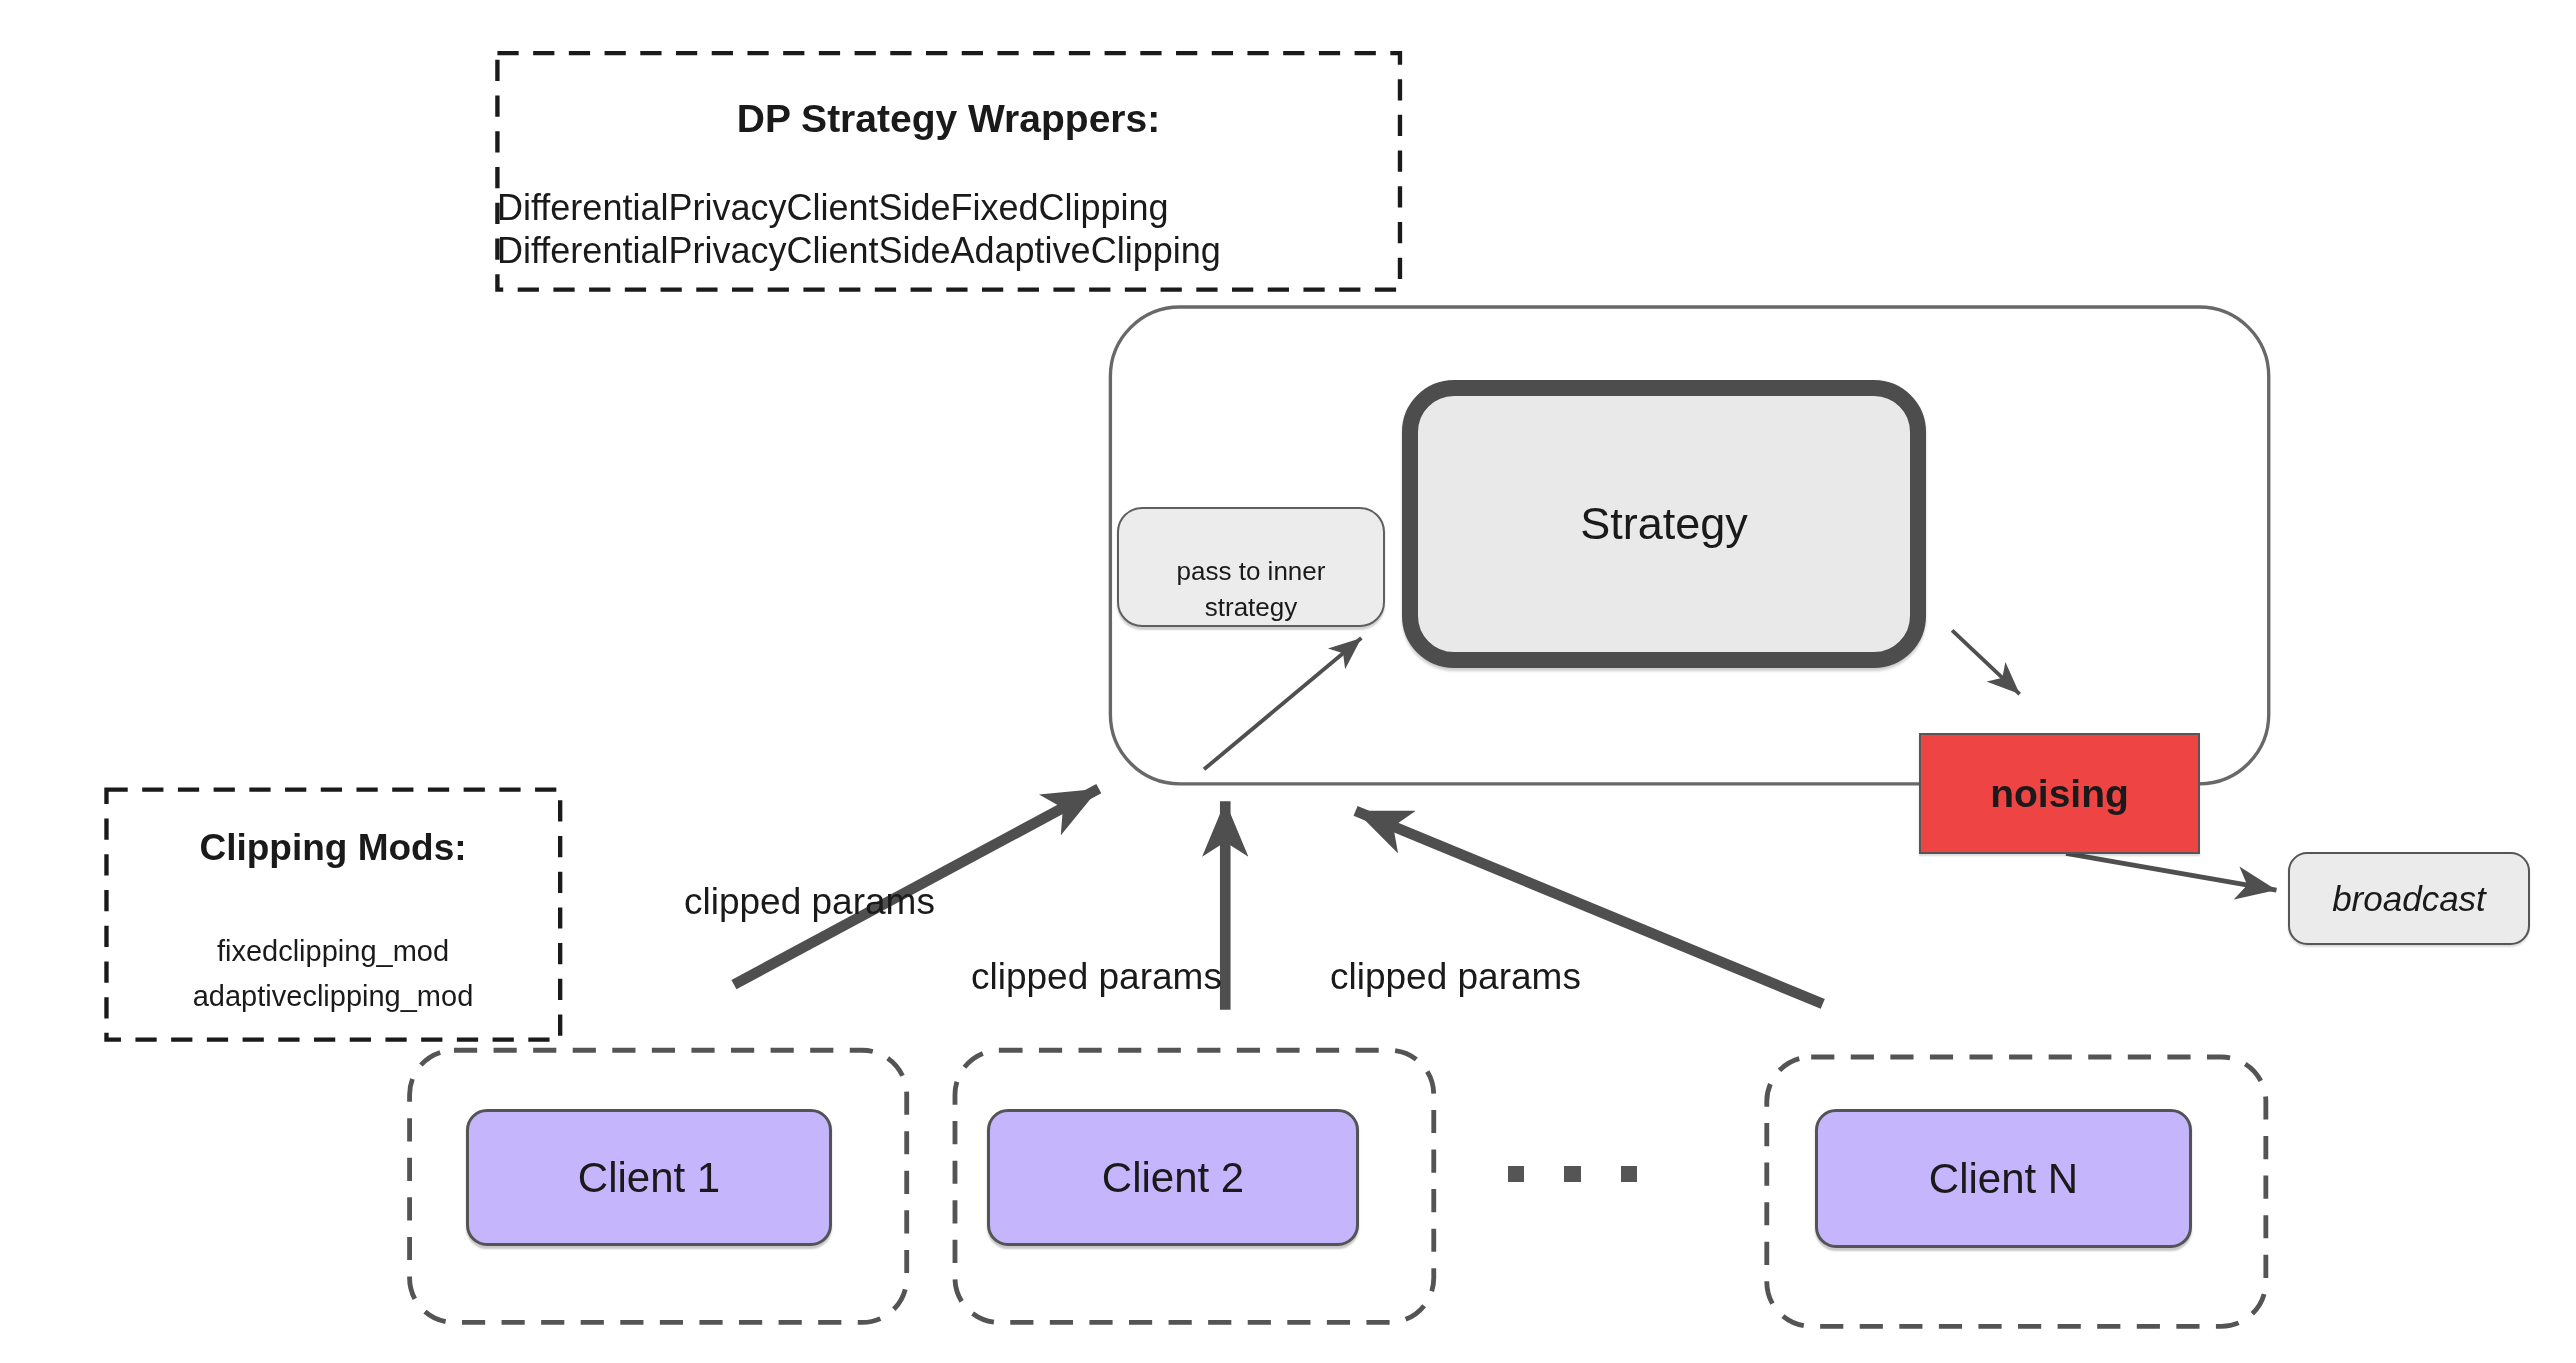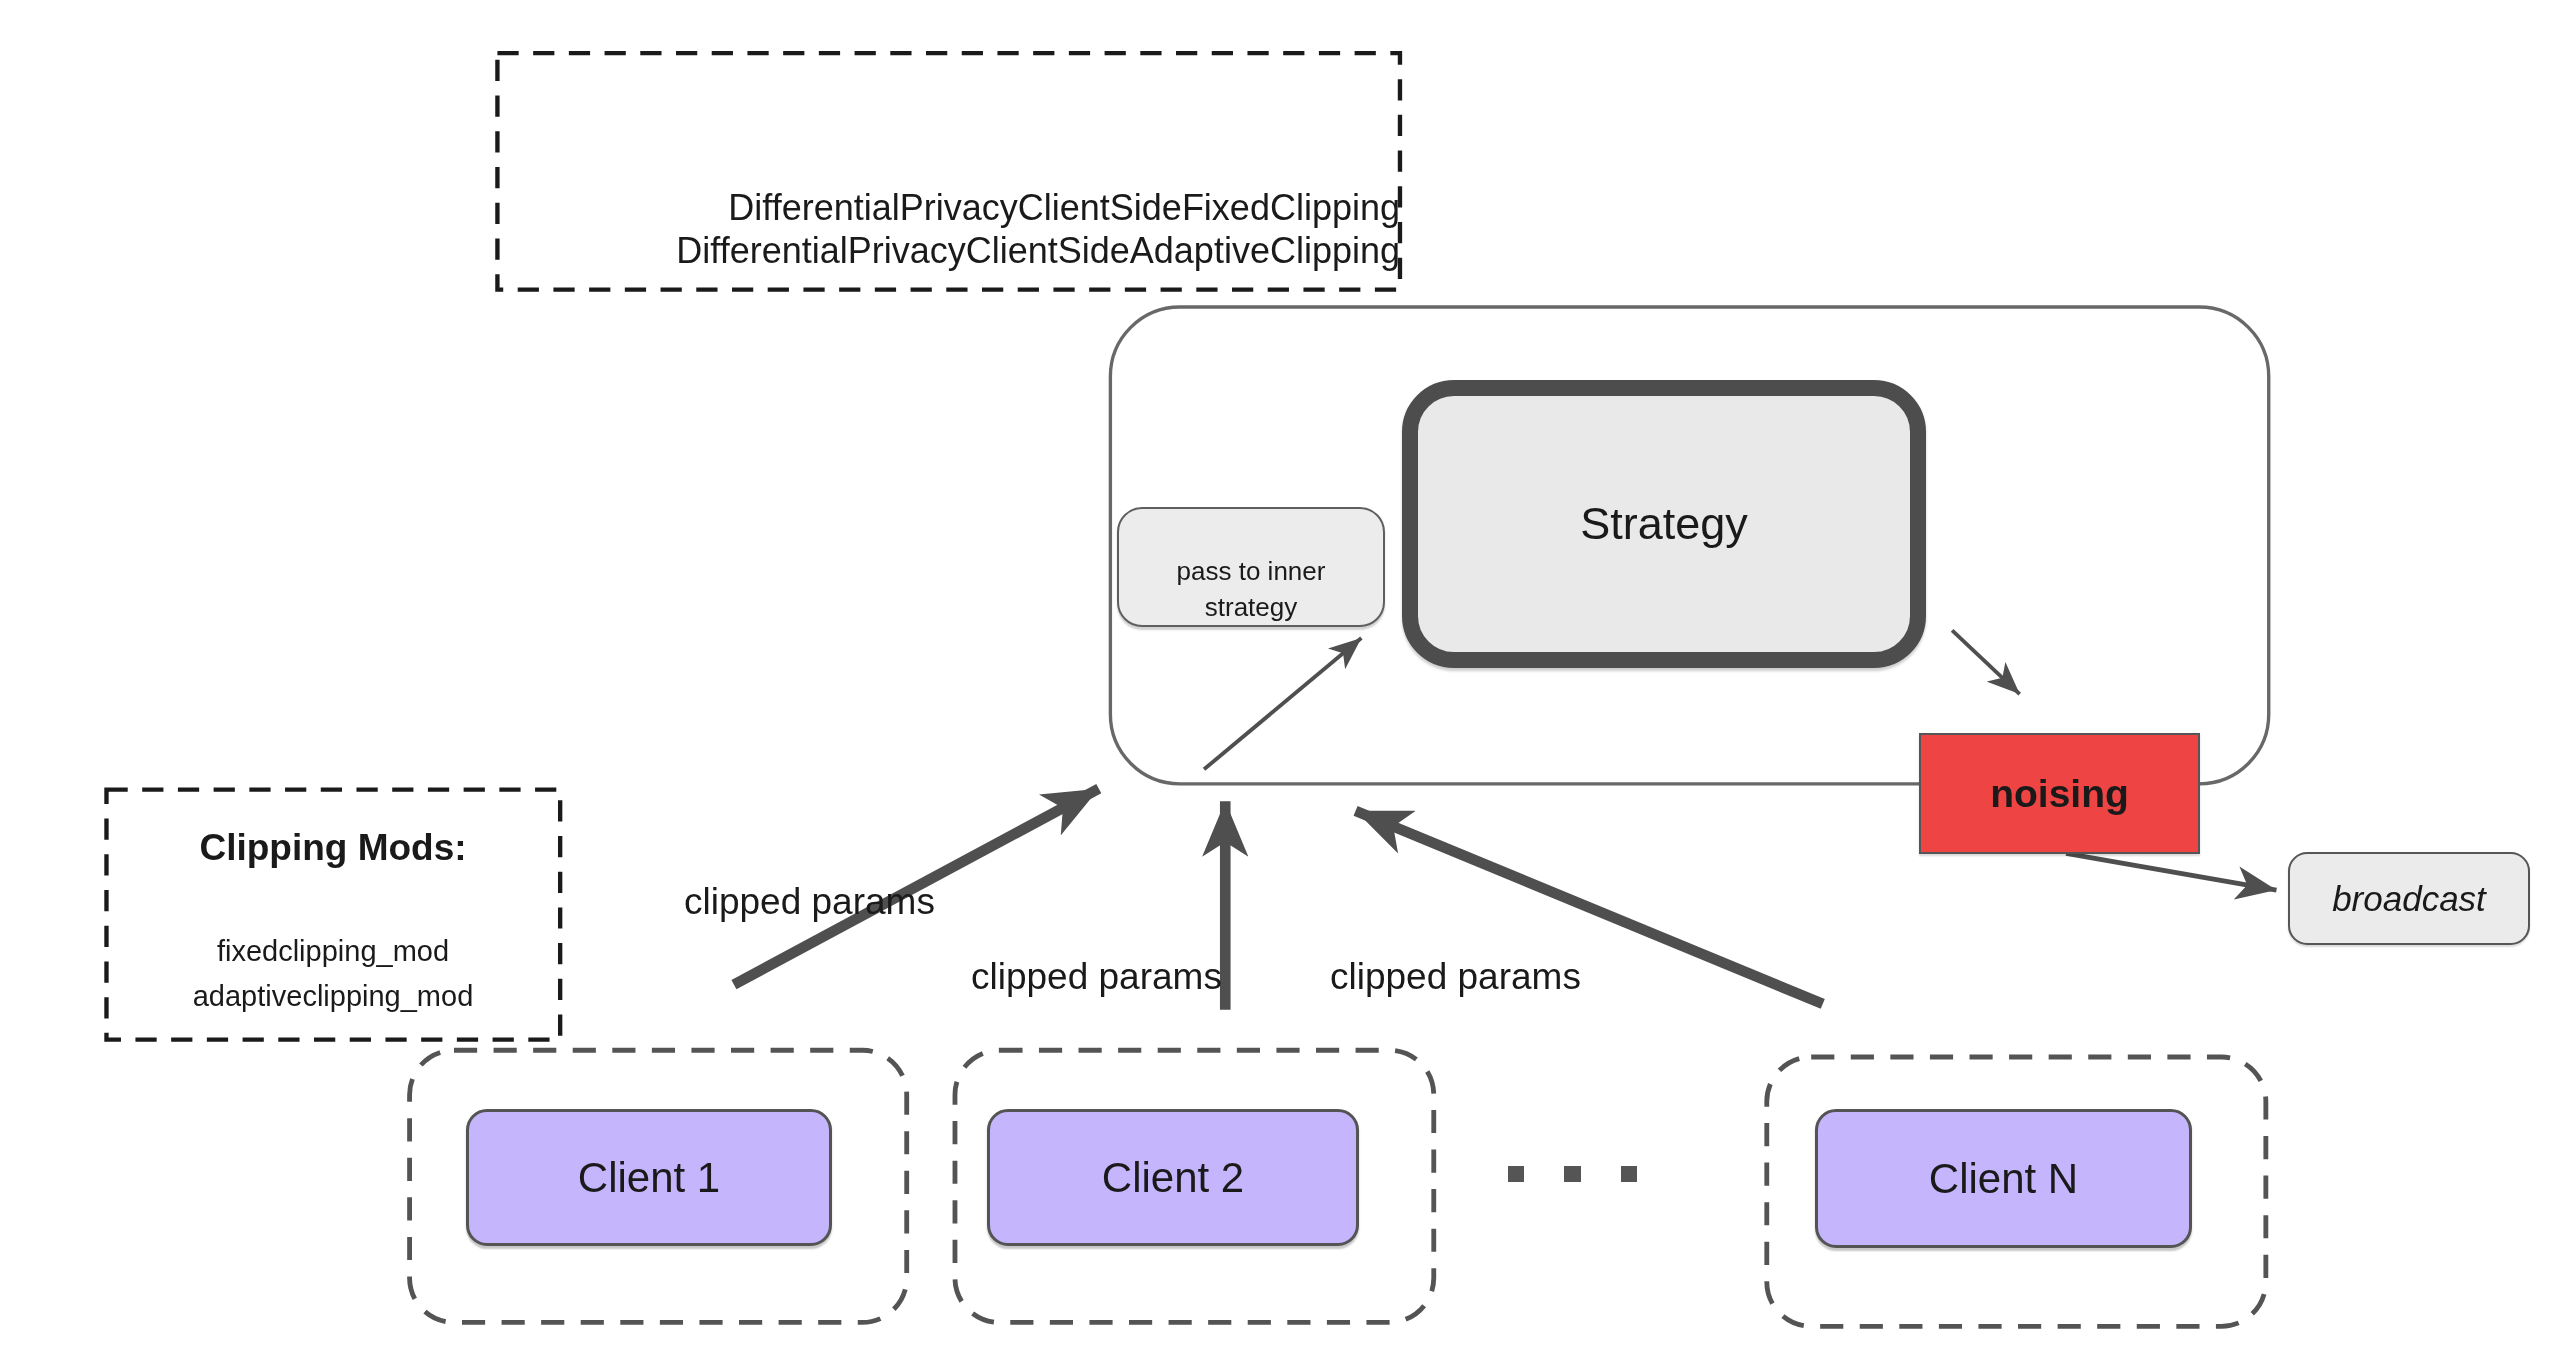--- a/index.html
+++ b/index.html
@@ -96,21 +96,22 @@
     <line x1="1269" y1="1046" x2="1269" y2="830" stroke="#4f4f4f" stroke-width="11" marker-end="url(#headThick)"></line>
     <line x1="1888" y1="1040" x2="1404" y2="840" stroke="#4f4f4f" stroke-width="11" marker-end="url(#headThick)"></line>
 
     <line x1="1247" y1="797" x2="1410" y2="661" stroke="#4f4f4f" stroke-width="4" marker-end="url(#headThin)"></line>
 
     <line x1="2022" y1="653" x2="2092" y2="719" stroke="#4f4f4f" stroke-width="4" marker-end="url(#headThin)"></line>
 
     <line x1="2140" y1="884" x2="2358" y2="922" stroke="#4f4f4f" stroke-width="5" marker-end="url(#headMed)"></line>
   </svg>
 
-  <div class="abs note-lines" style="left:497px;top:186px;width:903px;text-align:right;">
+  <div class="abs note-title center" style="left:497px;top:95px;width:903px;height:48px;">DP Strategy Wrappers:</div>
+  <div class="abs note-lines" style="left:497px;top:186px;width:903px;text-align:left;">
     <div>DifferentialPrivacyClientSideFixedClipping</div>
     <div>DifferentialPrivacyClientSideAdaptiveClipping</div>
   </div>
 
   <div class="abs note-title center" style="left:106px;top:825px;width:454px;height:46px;font-size:37px;">Clipping Mods:</div>
   <div class="abs note-lines" style="left:106px;top:929px;width:454px;text-align:center;font-size:29px;line-height:45px;">
     <div>fixedclipping_mod</div>
     <div>adaptiveclipping_mod</div>
   </div>
 

